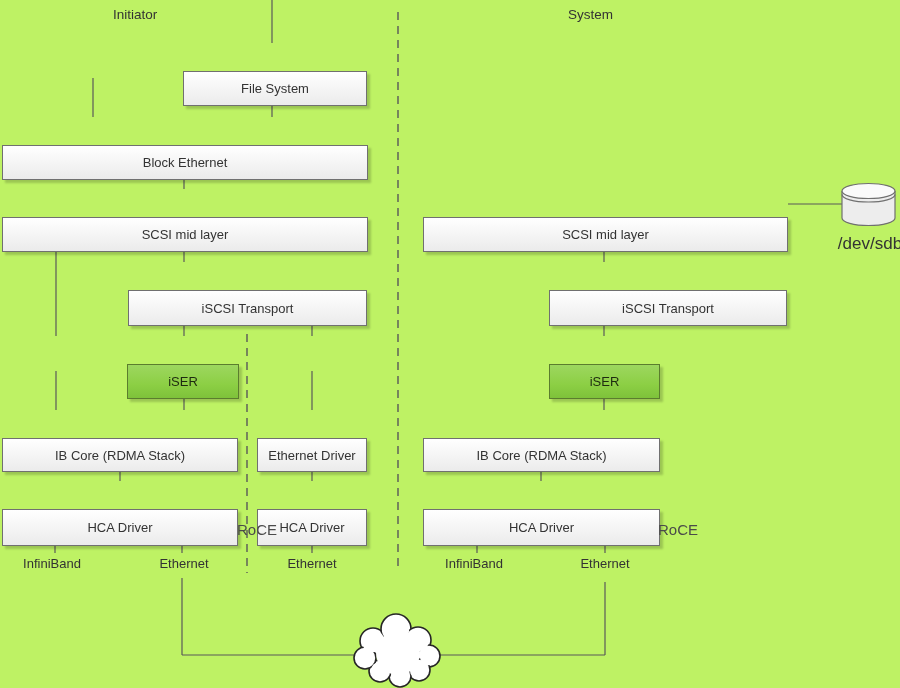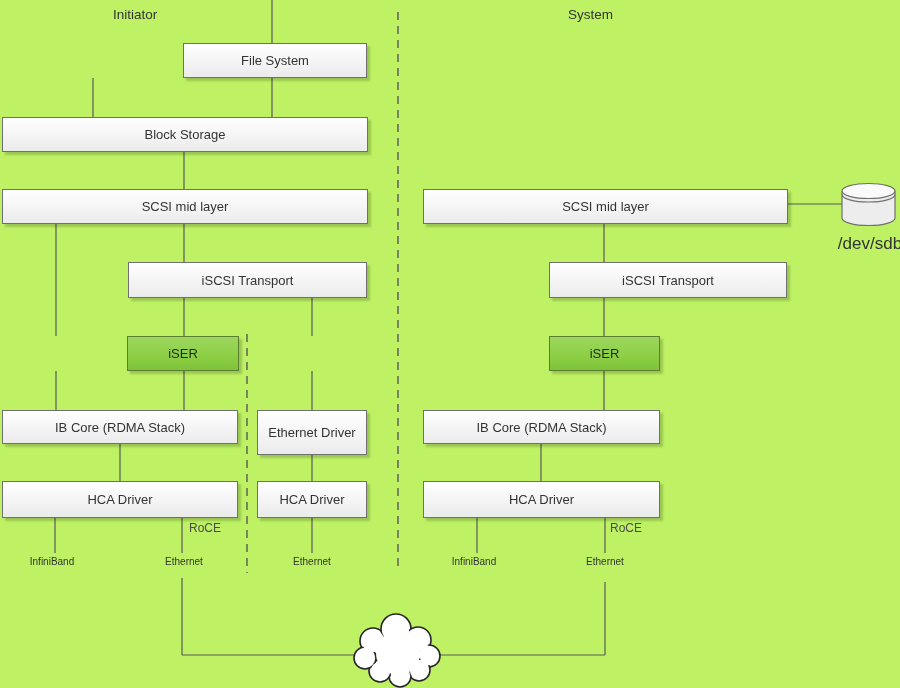--- a/index.html
+++ b/index.html
@@ -20,34 +20,35 @@
   #wires line{stroke:var(--connector);stroke-width:1.2;}
   #wires line.dash{stroke-width:1.4;stroke-dasharray:8 6;}
   .node{
     position:absolute;box-sizing:border-box;
     border:1px solid var(--box-border);
     background:linear-gradient(180deg,#ffffff 0%,#f4f4f4 55%,#ebebeb 100%);
     box-shadow:2.5px 2.5px 2px rgba(0,0,0,0.18);
     display:flex;align-items:center;justify-content:center;
     font-size:13px;color:var(--text);
     white-space:nowrap;
+    margin-top:28px;
   }
   .node.green{
     background:linear-gradient(180deg,#9dd75f 0%,var(--highlight) 60%,#7ec23a 100%);
     border-color:#5b7d2e;
     color:#1e2a10;
     text-align:right;
   }
   .lbl{
-    position:absolute;font-size:10px;color:var(--text);
+    position:absolute;font-size:13px;color:var(--text);
     white-space:nowrap;
   }
   .lbl.center{transform:translateX(-50%);}
   .title{font-size:13.5px;}
-  .tiny{font-size:12px;color:#4a4a4a;}
+  .tiny{font-size:15px;color:#4a4a4a;margin-left:48px;}
 </style>
 </head>
 <body>
 
 <div id="canvas">
 
   <svg id="wires" viewBox="0 0 900 688" xmlns="http://www.w3.org/2000/svg">
 
     <line x1="272" y1="0" x2="272" y2="43"></line>
     <line x1="272" y1="78" x2="272" y2="117"></line>
@@ -109,26 +110,26 @@
       <path d="M842,191 v27 a26.5,7.5 0 0 0 53,0 v-27" fill="#ededed"></path>
       <ellipse cx="868.5" cy="191" rx="26.5" ry="7.5" fill="#fafafa"></ellipse>
       <path d="M842,194.5 a26.5,7.5 0 0 0 53,0" fill="none"></path>
     </g>
   </svg>
 
   <div class="lbl title" style="left:113px;top:7px">Initiator</div>
   <div class="lbl title" style="left:568px;top:7px">System</div>
 
   <div class="node" style="left:183px;top:43px;width:184px;height:35px">File System</div>
-  <div class="node" style="left:2px;top:117px;width:366px;height:35px">Block Storage</div>
+  <div class="node" style="left:2px;top:117px;width:366px;height:35px">Block Ethernet</div>
   <div class="node" style="left:2px;top:189px;width:366px;height:35px">SCSI mid layer</div>
   <div class="node" style="left:128px;top:262px;width:239px;height:36px">iSCSI Transport</div>
   <div class="node green" style="left:127px;top:336px;width:112px;height:35px">iSER</div>
   <div class="node" style="left:2px;top:410px;width:236px;height:34px">IB Core (RDMA Stack)</div>
-  <div class="node" style="left:257px;top:410px;width:110px;height:45px">Ethernet Driver</div>
+  <div class="node" style="left:257px;top:410px;width:110px;height:34px">Ethernet Driver</div>
   <div class="node" style="left:2px;top:481px;width:236px;height:37px">HCA Driver</div>
   <div class="node" style="left:257px;top:481px;width:110px;height:37px">HCA Driver</div>
 
   <div class="node" style="left:423px;top:189px;width:365px;height:35px">SCSI mid layer</div>
   <div class="node" style="left:549px;top:262px;width:238px;height:36px">iSCSI Transport</div>
   <div class="node green" style="left:549px;top:336px;width:111px;height:35px">iSER</div>
   <div class="node" style="left:423px;top:410px;width:237px;height:34px">IB Core (RDMA Stack)</div>
   <div class="node" style="left:423px;top:481px;width:237px;height:37px">HCA Driver</div>
 
   <div class="lbl tiny" style="left:189px;top:521px">RoCE</div>

